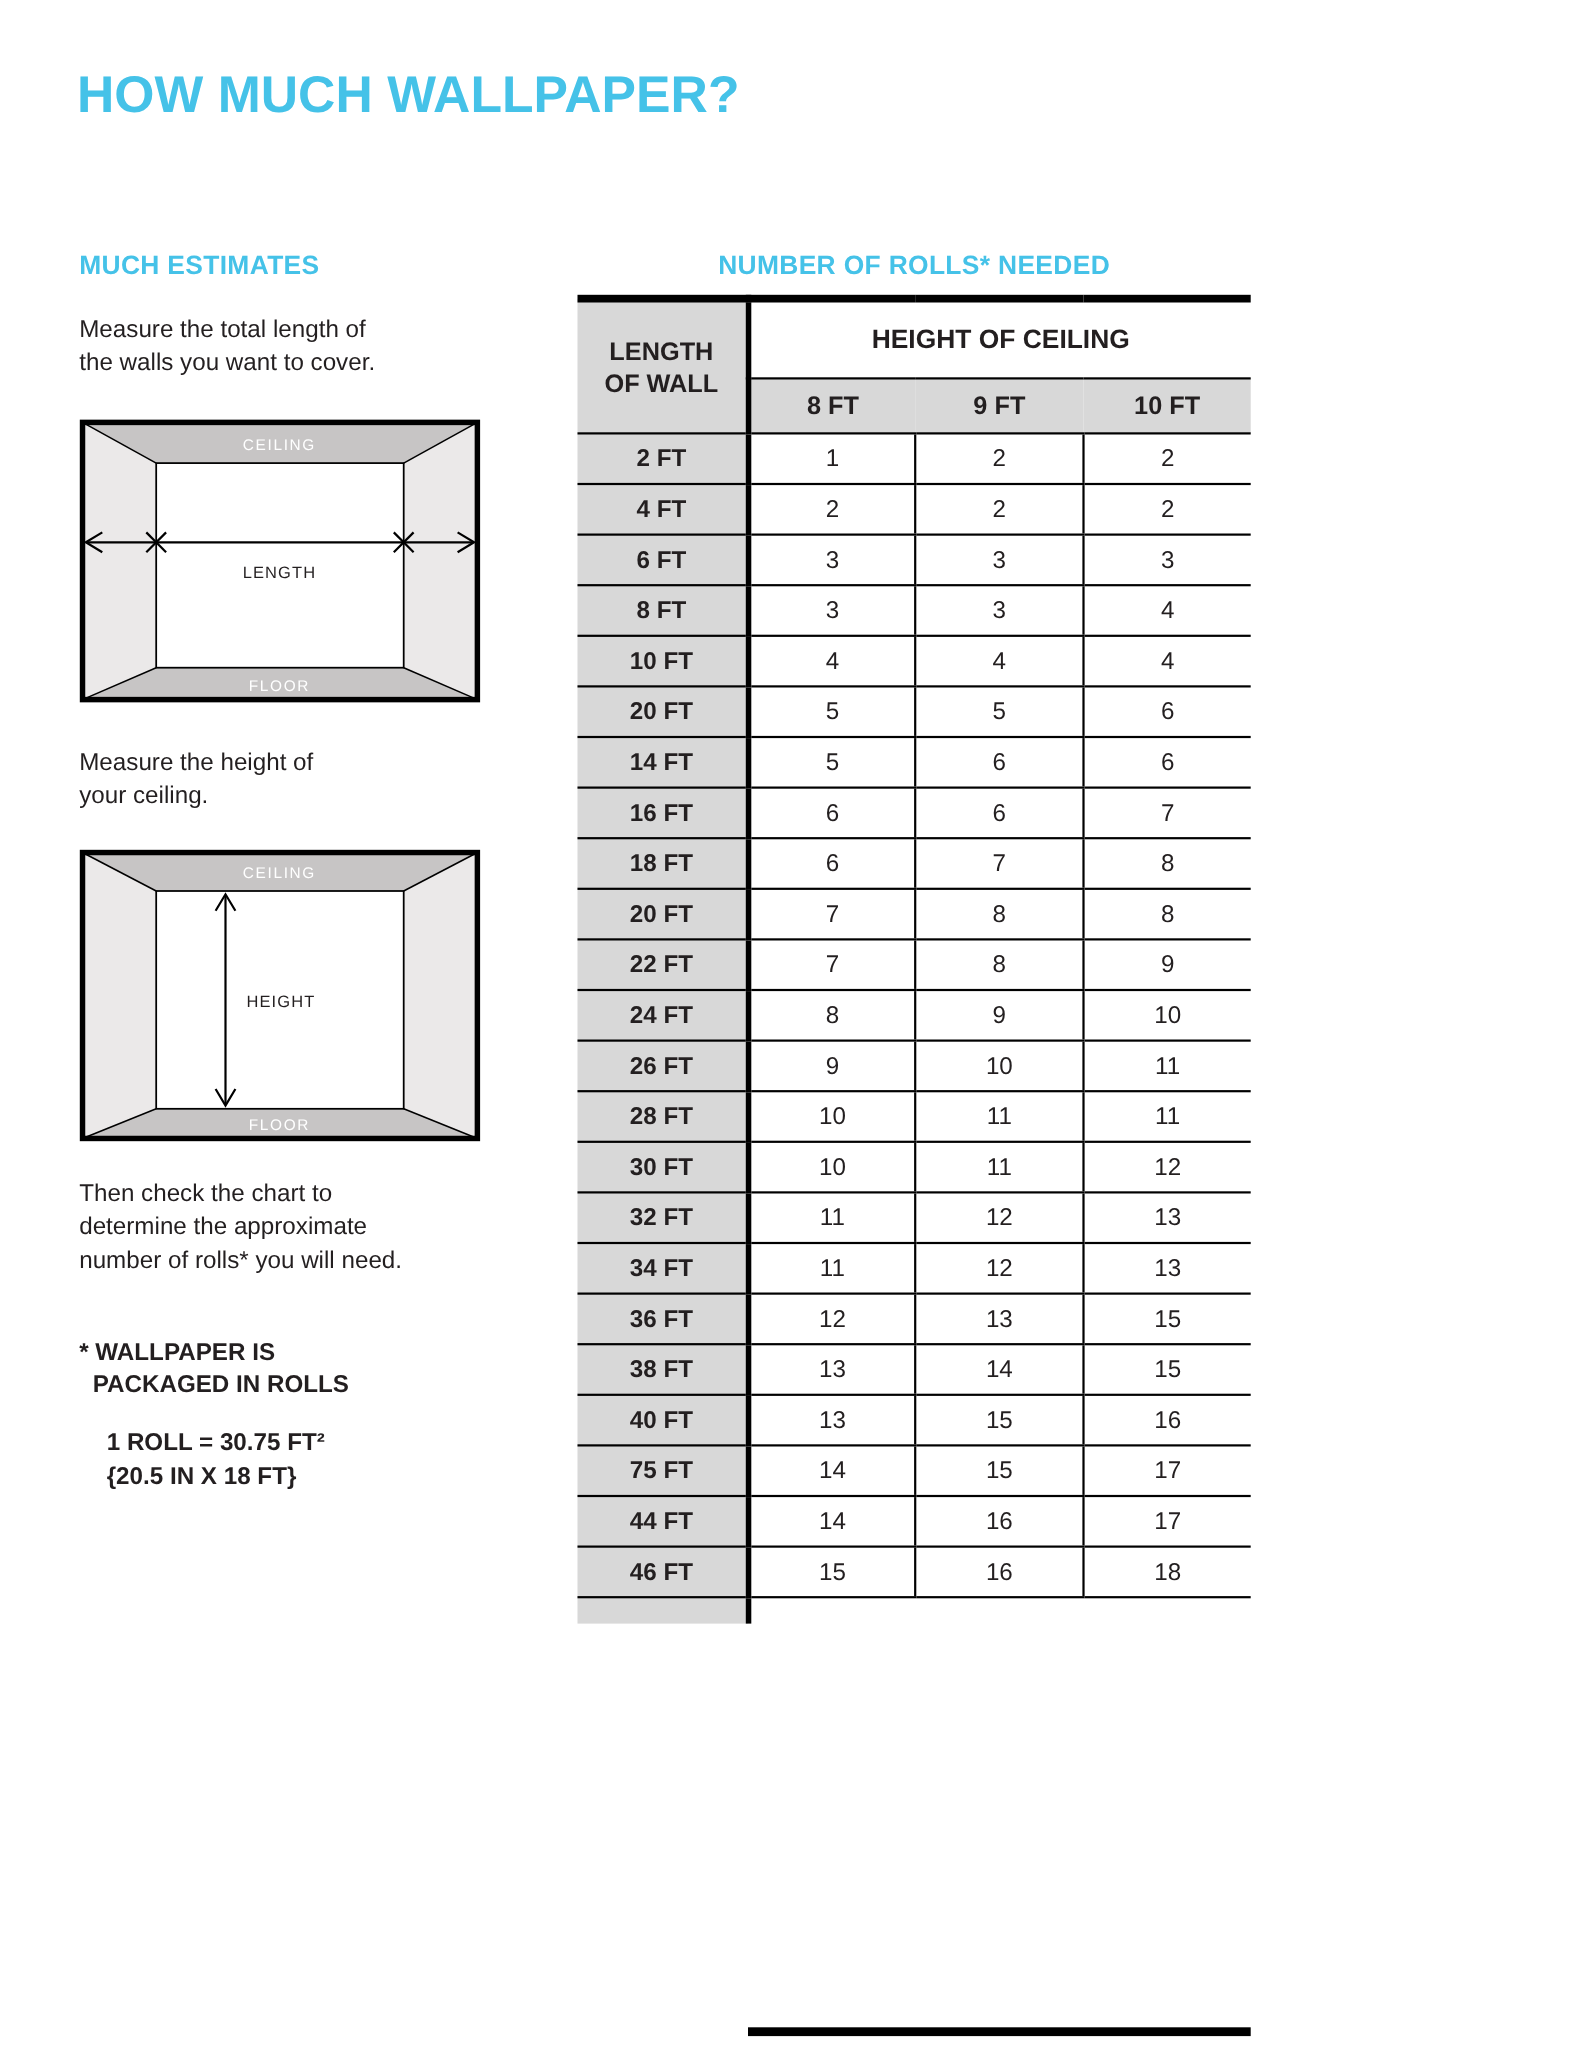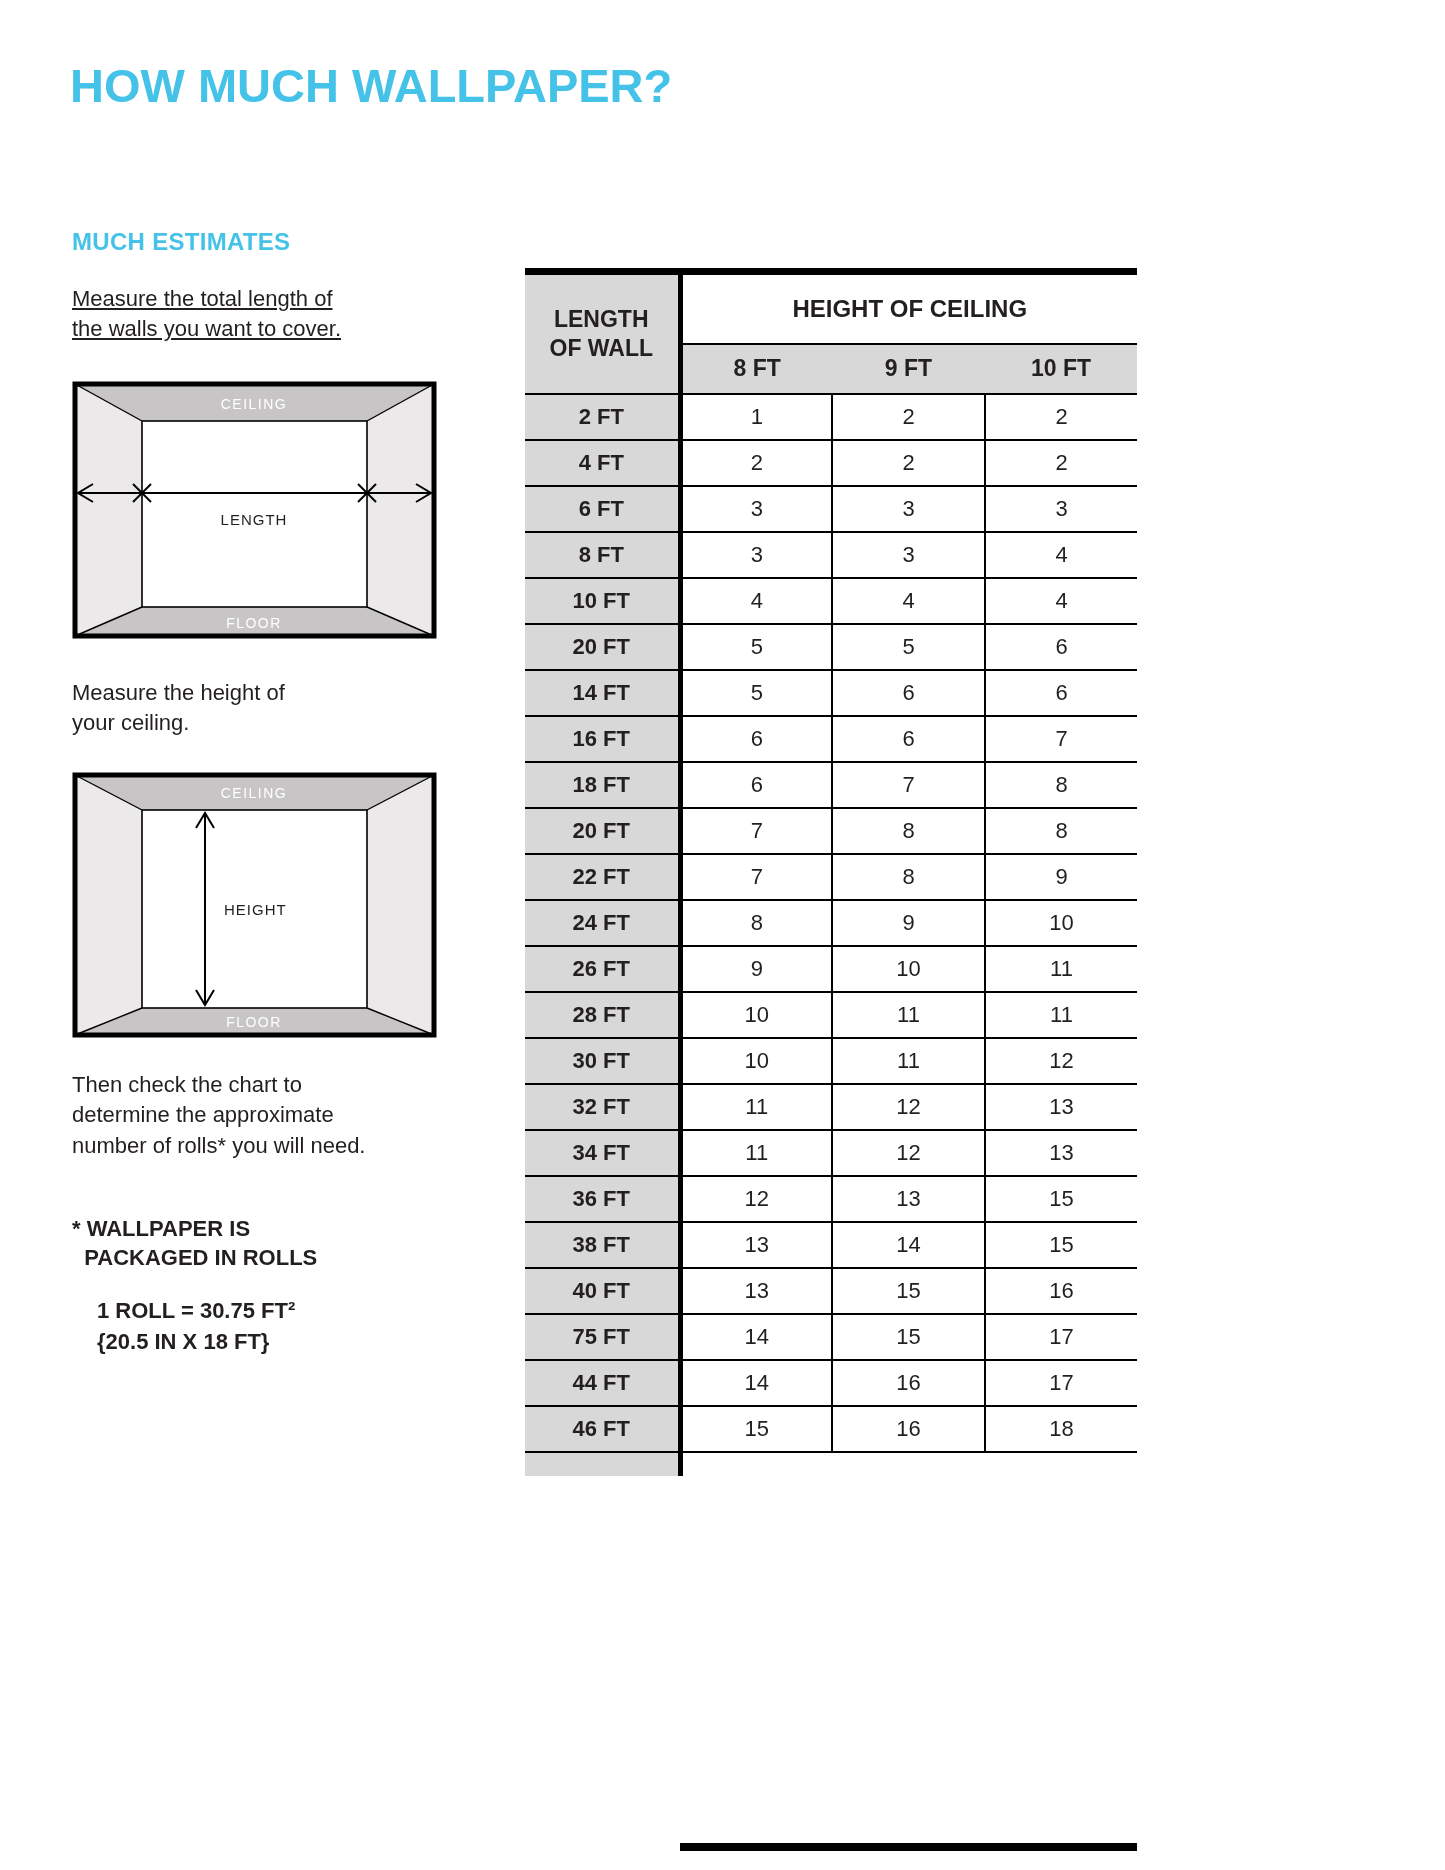--- a/index.html
+++ b/index.html
@@ -25,21 +25,21 @@
     color:var(--accent);
   }
   .left-section-title{position:absolute;left:72px;top:228px;}
   .right-section-title{position:absolute;left:525px;top:228px;width:612px;text-align:center;}
 
   .body-text{
     position:absolute;left:72px;
     font-size:22px;line-height:1.38;color:var(--ink);
     white-space:pre-line;
   }
-  .para-length{top:284px;text-decoration:underline;}
+  .para-length{top:284px;}
   .para-height{top:678px;}
   .para-chart{top:1070px;}
 
   .note-text{
     position:absolute;left:72px;top:1214px;
     font-size:22px;font-weight:bold;line-height:1.32;
     white-space:pre-line;color:var(--ink);
   }
   .roll-info{
     position:absolute;left:72px;top:1296px;
@@ -88,20 +88,21 @@
   }
 </style>
 </head>
 <body>
 
 <div class="page">
 
   <h1 class="page-title">HOW MUCH WALLPAPER?</h1>
 
   <div class="section-title left-section-title">MUCH ESTIMATES</div>
+  <div class="section-title right-section-title">NUMBER OF ROLLS* NEEDED</div>
 
   <p class="body-text para-length">Measure the total length of
 the walls you want to cover.</p>
 
   <div class="diagram diagram-length">
     <svg width="365" height="258" viewBox="0 0 365 258">
       <rect x="3" y="3" width="359" height="252" fill="#ebe9e9"></rect>
       <polygon points="3,3 362,3 295,40 70,40" fill="#c7c5c5"></polygon>
       <polygon points="3,255 362,255 295,226 70,226" fill="#c7c5c5"></polygon>
       <rect x="70" y="40" width="225" height="186" fill="#ffffff" stroke="#000" stroke-width="1.6"></rect>

